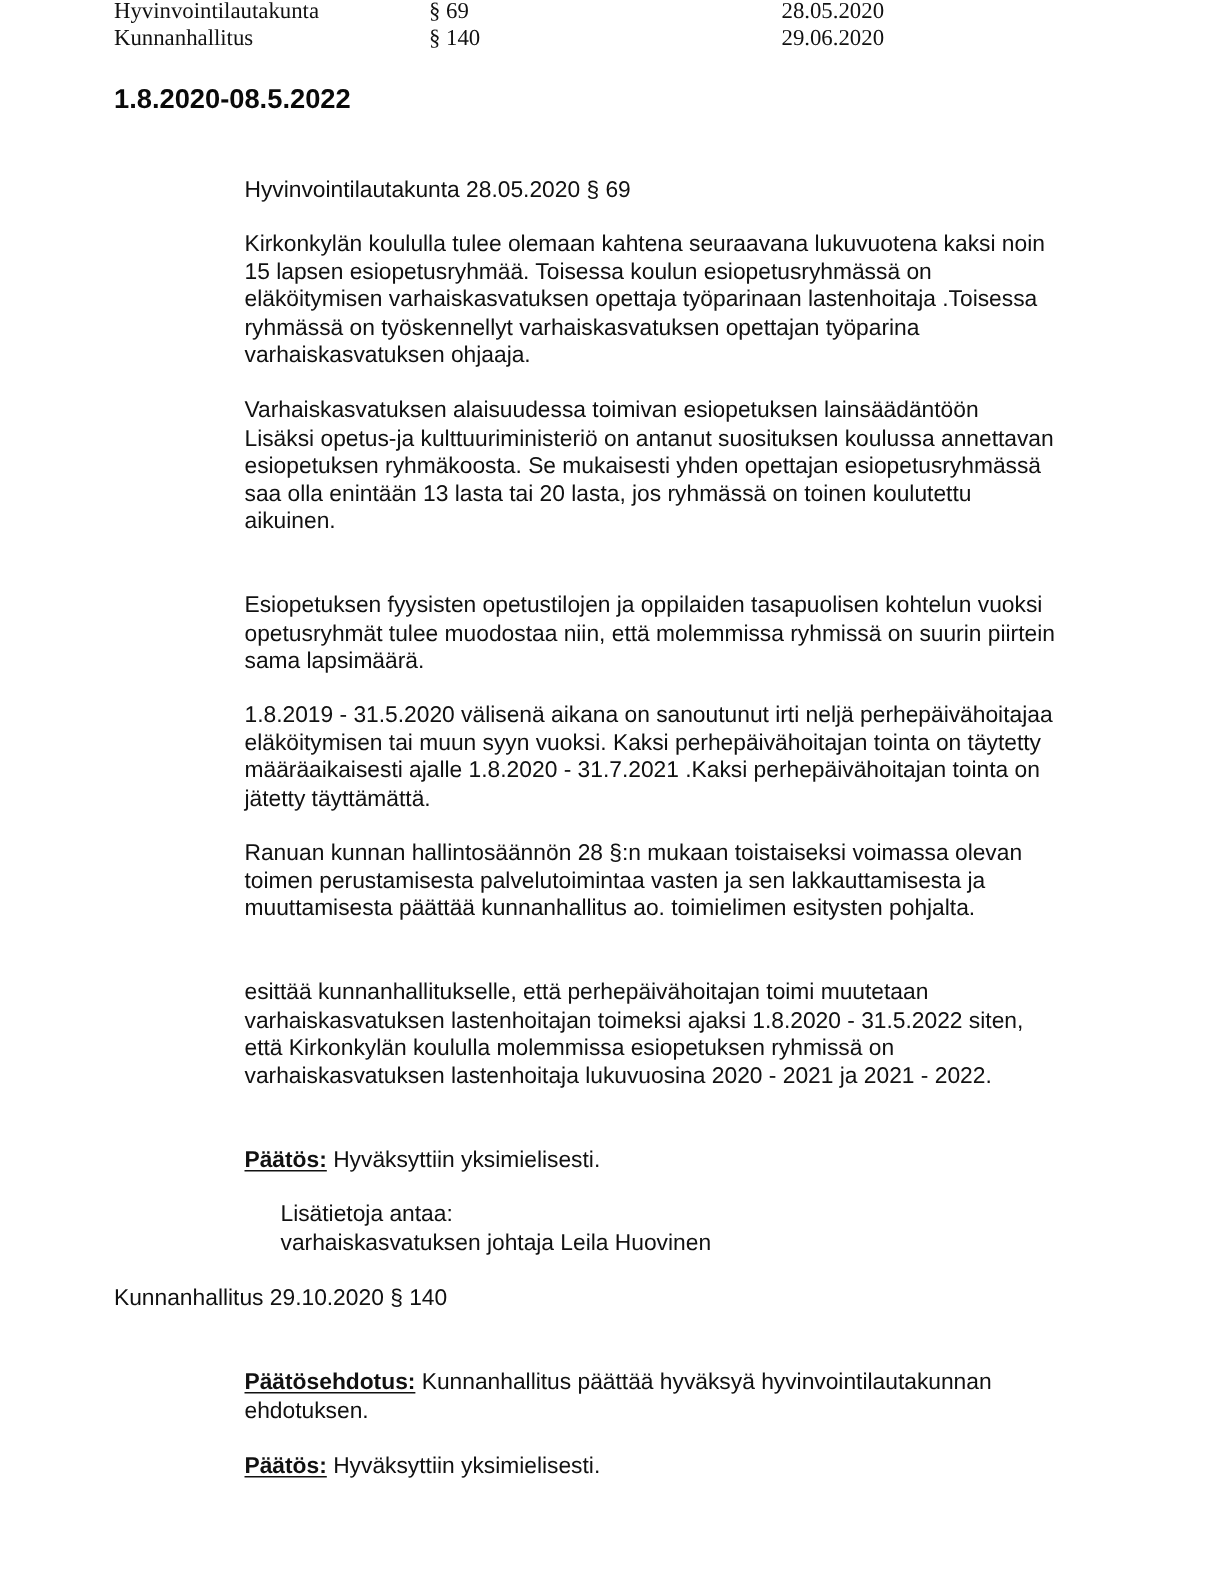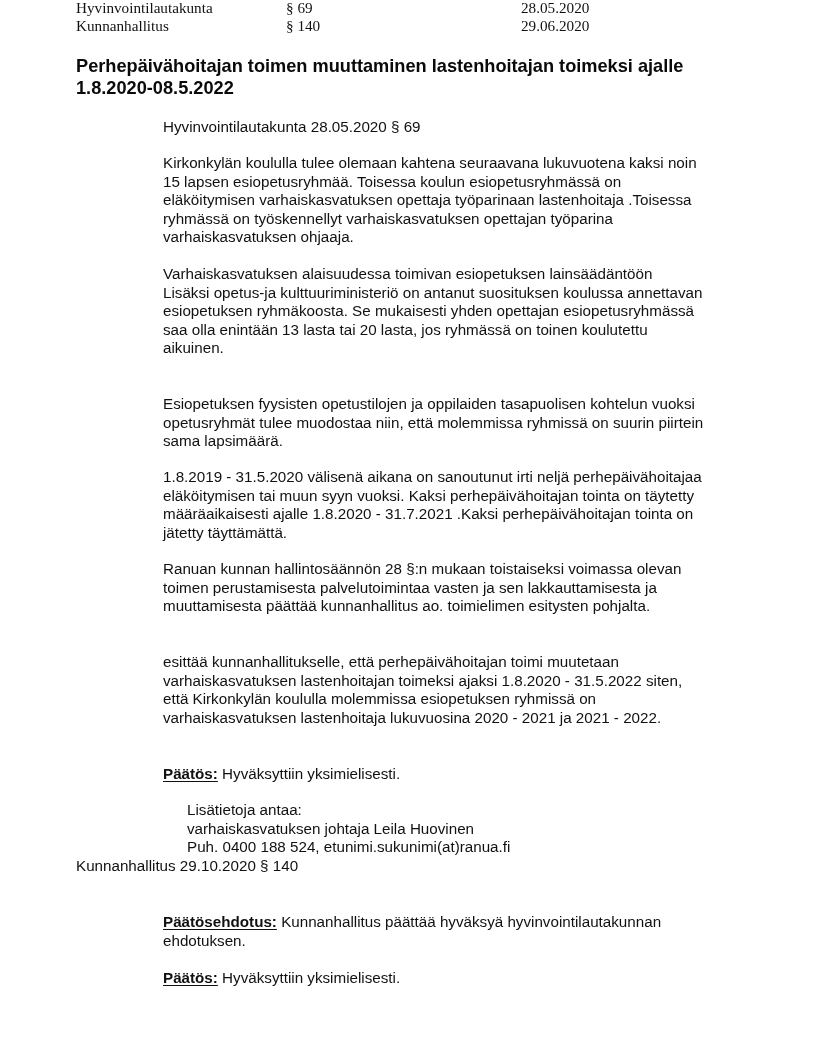--- a/index.html
+++ b/index.html
@@ -64,21 +64,20 @@
   <span class="hdr-col-sec">§ 69</span>
   <span class="hdr-col-date">28.05.2020</span>
 </div>
 <div class="hdr-row" style="top:17px;">
   <span class="hdr-col-body">Kunnanhallitus</span>
   <span class="hdr-col-sec">§ 140</span>
   <span class="hdr-col-date">29.06.2020</span>
 </div>
 
 <div class="title">
-  <div>Perhepäivähoitajan toimen muuttaminen lastenhoitajan toimeksi ajalle</div>
   <div>1.8.2020-08.5.2022</div>
 </div>
 
 <div class="body-block" style="top:118px;">Hyvinvointilautakunta 28.05.2020 § 69</div>
 
 <div class="body-block para" style="top:154px;">
   <span class="line">Kirkonkylän koululla tulee olemaan kahtena seuraavana lukuvuotena kaksi noin</span>
   <span class="line">15 lapsen esiopetusryhmää. Toisessa koulun esiopetusryhmässä on</span>
   <span class="line">eläköitymisen varhaiskasvatuksen opettaja työparinaan lastenhoitaja .Toisessa</span>
   <span class="line">ryhmässä on työskennellyt varhaiskasvatuksen opettajan työparina</span>
@@ -119,21 +118,20 @@
   <span class="line">varhaiskasvatuksen lastenhoitaja lukuvuosina 2020 - 2021 ja 2021 - 2022.</span>
 </div>
 
 <div class="body-block para" style="top:765px;">
   <span class="lbl">Päätös:</span><span> Hyväksyttiin yksimielisesti.</span>
 </div>
 
 <div class="body-block para" style="top:801px;margin-left:24px;">
   <span class="line">Lisätietoja antaa:</span>
   <span class="line">varhaiskasvatuksen johtaja Leila Huovinen</span>
-  <span class="line">Puh. 0400 188 524, etunimi.sukunimi(at)ranua.fi</span>
 </div>
 
 <div class="outdent" style="top:857px;">Kunnanhallitus 29.10.2020 § 140</div>
 
 <div class="body-block para" style="top:913px;">
   <span class="line"><span class="lbl">Päätösehdotus:</span><span> Kunnanhallitus päättää hyväksyä hyvinvointilautakunnan</span></span>
   <span class="line">ehdotuksen.</span>
 </div>
 
 <div class="body-block para" style="top:969px;">

